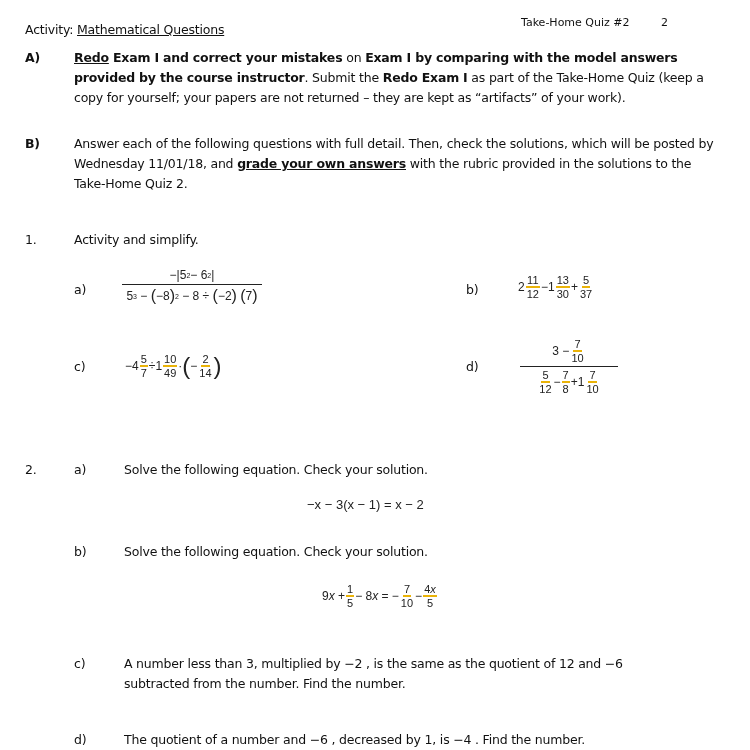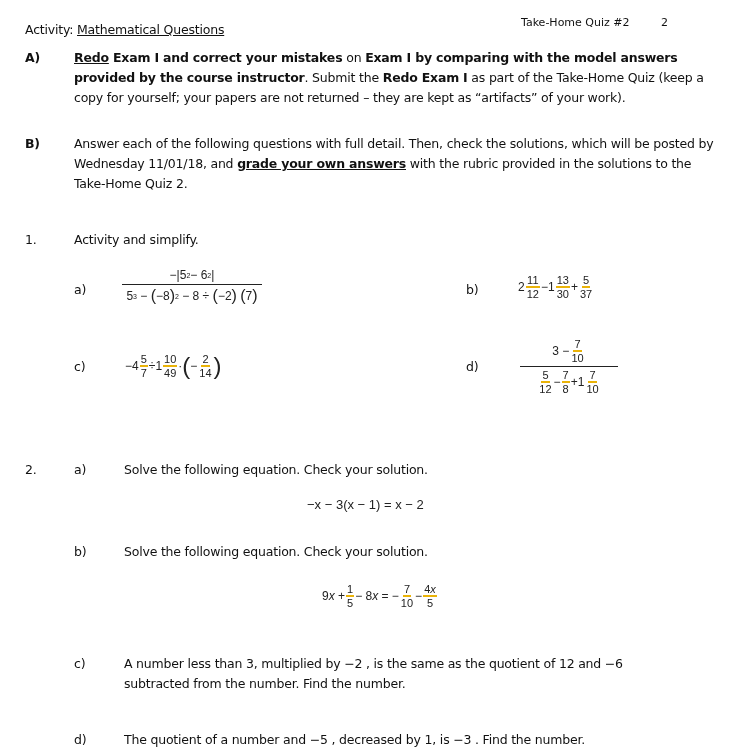--- a/index.html
+++ b/index.html
@@ -118,13 +118,13 @@
     </span>−<span class="frac">
       <span class="num">4<i>x</i></span>
       <span class="den">5</span>
     </span>
 </div>
 
 <div class="abs txt" style="left:74px; top:654px;">c)</div>
 <div class="abs txt" style="left:124px; top:654px; width:520px;">A number less than 3, multiplied by −2 , is the same as the quotient of 12 and −6 subtracted from the number.  Find the number.</div>
 
 <div class="abs txt" style="left:74px; top:730px;">d)</div>
-<div class="abs txt" style="left:124px; top:730px;">The quotient of a number and −5 , decreased by 1, is −3 .  Find the number.</div>
+<div class="abs txt" style="left:124px; top:730px;">The quotient of a number and −6 , decreased by 1, is −4 .  Find the number.</div>
 
 </body></html>

